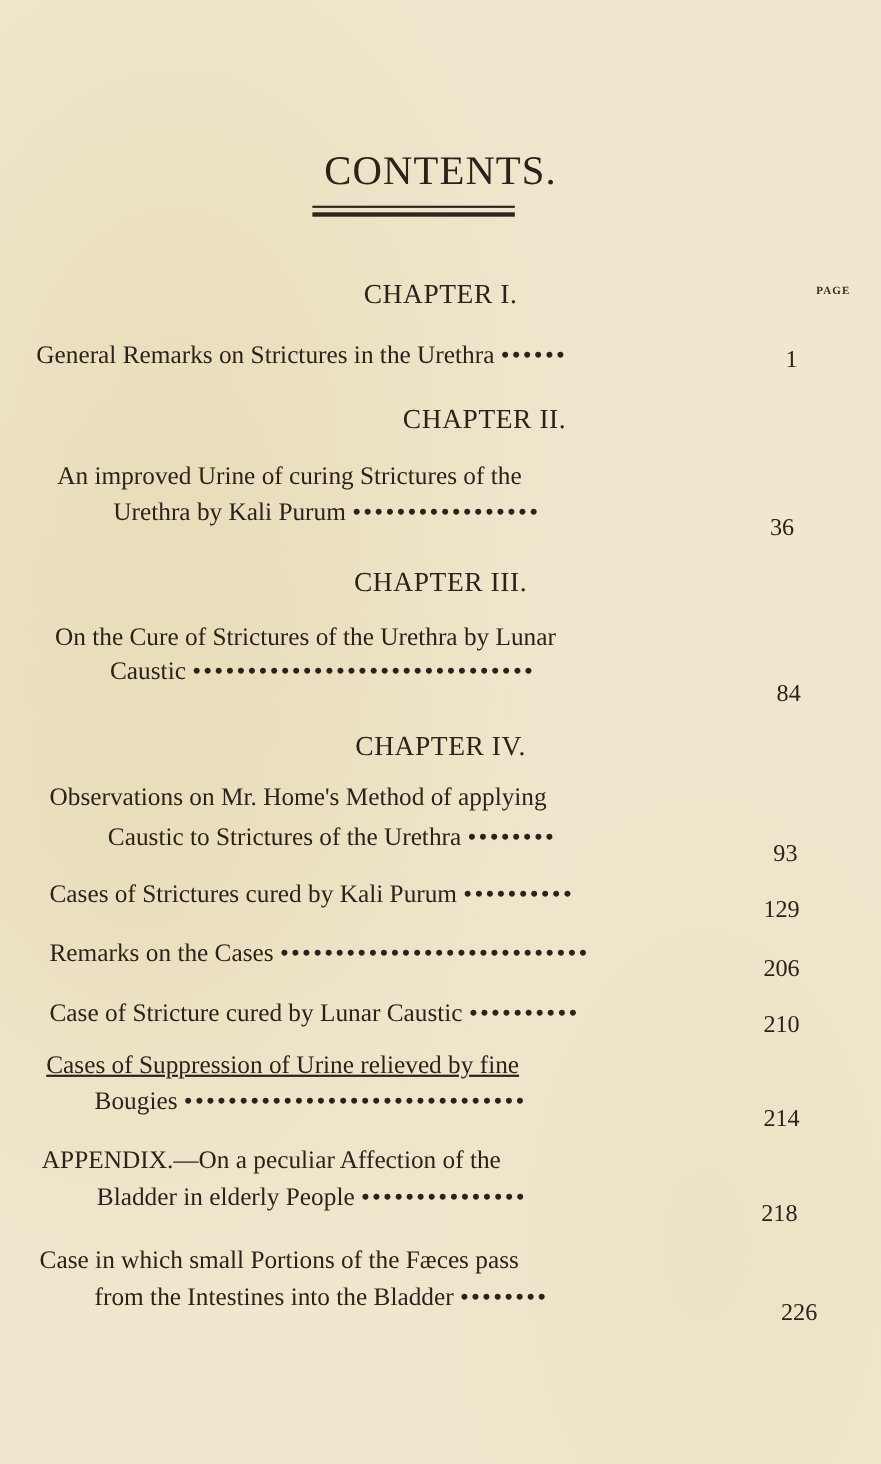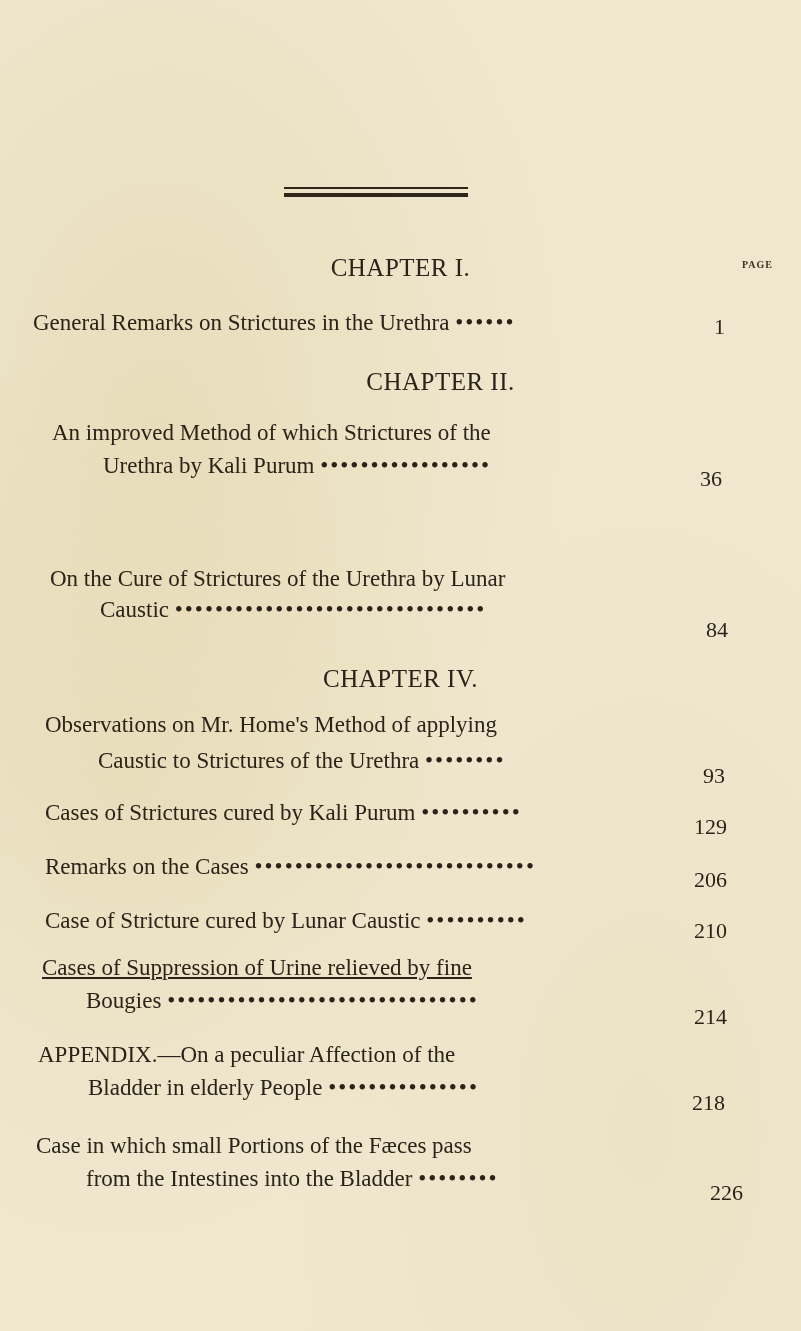--- a/index.html
+++ b/index.html
@@ -38,44 +38,46 @@
   .entry { position: absolute; left: 0; width: 801px; font-size: 23px; color: #2b2319; }
   .line { position: absolute; white-space: nowrap; }
   .dots { letter-spacing: 2px; }
   .pnum { position: absolute; font-size: 22px; color: #2b2319; white-space: nowrap; }
 </style>
 </head>
 <body>
 
 <div class="page">
 
+  <div class="title">CONTENTS.</div>
   <div class="rule r1"></div>
   <div class="rule r2"></div>
 
   <div class="page-label">PAGE</div>
 
   <div class="chapter" style="top:254px;">CHAPTER I.</div>
   <div class="entry">
     <div class="line" style="left:33px; top:310px;">
       <span>General Remarks on Strictures in the Urethra</span>
       <span class="dots">••••••</span>
     </div>
     <div class="pnum" style="left:714px; top:314px;">1</div>
   </div>
 
   <div class="chapter" style="top:368px;margin-left:40px;">CHAPTER II.</div>
   <div class="entry">
-    <div class="line" style="left:52px; top:420px;">An improved Method of which Strictures of the</div>
+    <div class="line" style="left:52px; top:420px;">An improved Urine of curing Strictures of the</div>
     <div class="line" style="left:103px; top:453px;">
       <span>Urethra by Kali Purum</span>
       <span class="dots">•••••••••••••••••</span>
     </div>
     <div class="pnum" style="left:700px; top:466px;">36</div>
   </div>
 
+  <div class="chapter" style="top:516px;">CHAPTER III.</div>
   <div class="entry">
     <div class="line" style="left:50px; top:566px;">On the Cure of Strictures of the Urethra by Lunar</div>
     <div class="line" style="left:100px; top:597px;">
       <span>Caustic</span>
       <span class="dots">•••••••••••••••••••••••••••••••</span>
     </div>
     <div class="pnum" style="left:706px; top:617px;">84</div>
   </div>
 
   <div class="chapter" style="top:665px;text-align:center;">CHAPTER IV.</div>

